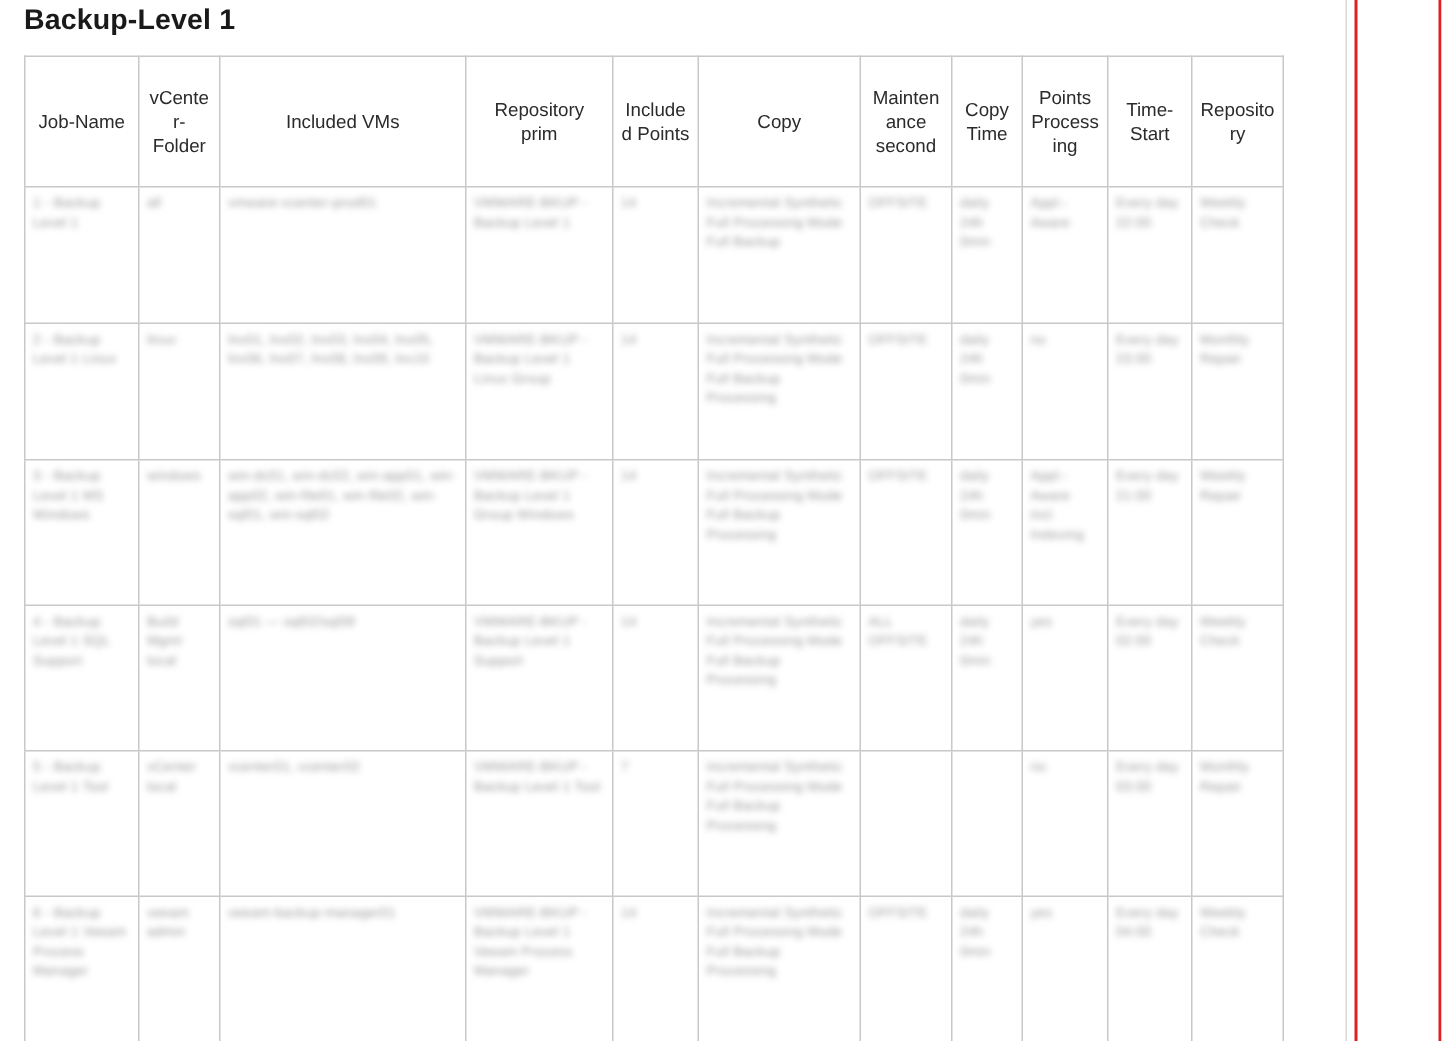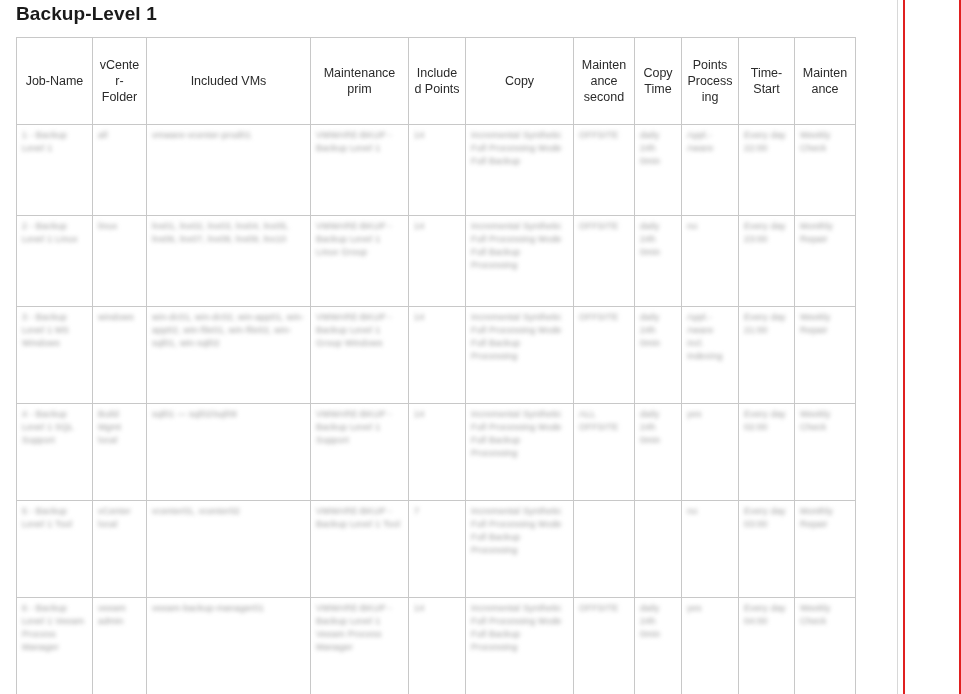--- a/index.html
+++ b/index.html
@@ -137,28 +137,28 @@
         <col style="width:47px">
         <col style="width:57px">
         <col style="width:56px">
         <col style="width:61px">
       </colgroup>
       <thead>
         <tr>
           <th>Job-Name</th>
           <th>vCenter-Folder</th>
           <th>Included VMs</th>
-          <th>Maintenance prim</th>
+          <th>Repository prim</th>
           <th>Included Points</th>
           <th>Copy</th>
           <th>Maintenance second</th>
           <th>Copy Time</th>
           <th>Points Processing</th>
           <th>Time-Start</th>
-          <th>Maintenance</th>
+          <th>Repository</th>
         </tr>
       </thead>
       <tbody>
         <tr class="r0">
           <td class="c-jobname">
               <span class="blur">1 - Backup Level 1</span>
             </td>
           <td class="c-vcenter">
               <span class="blur">all</span>
             </td>

